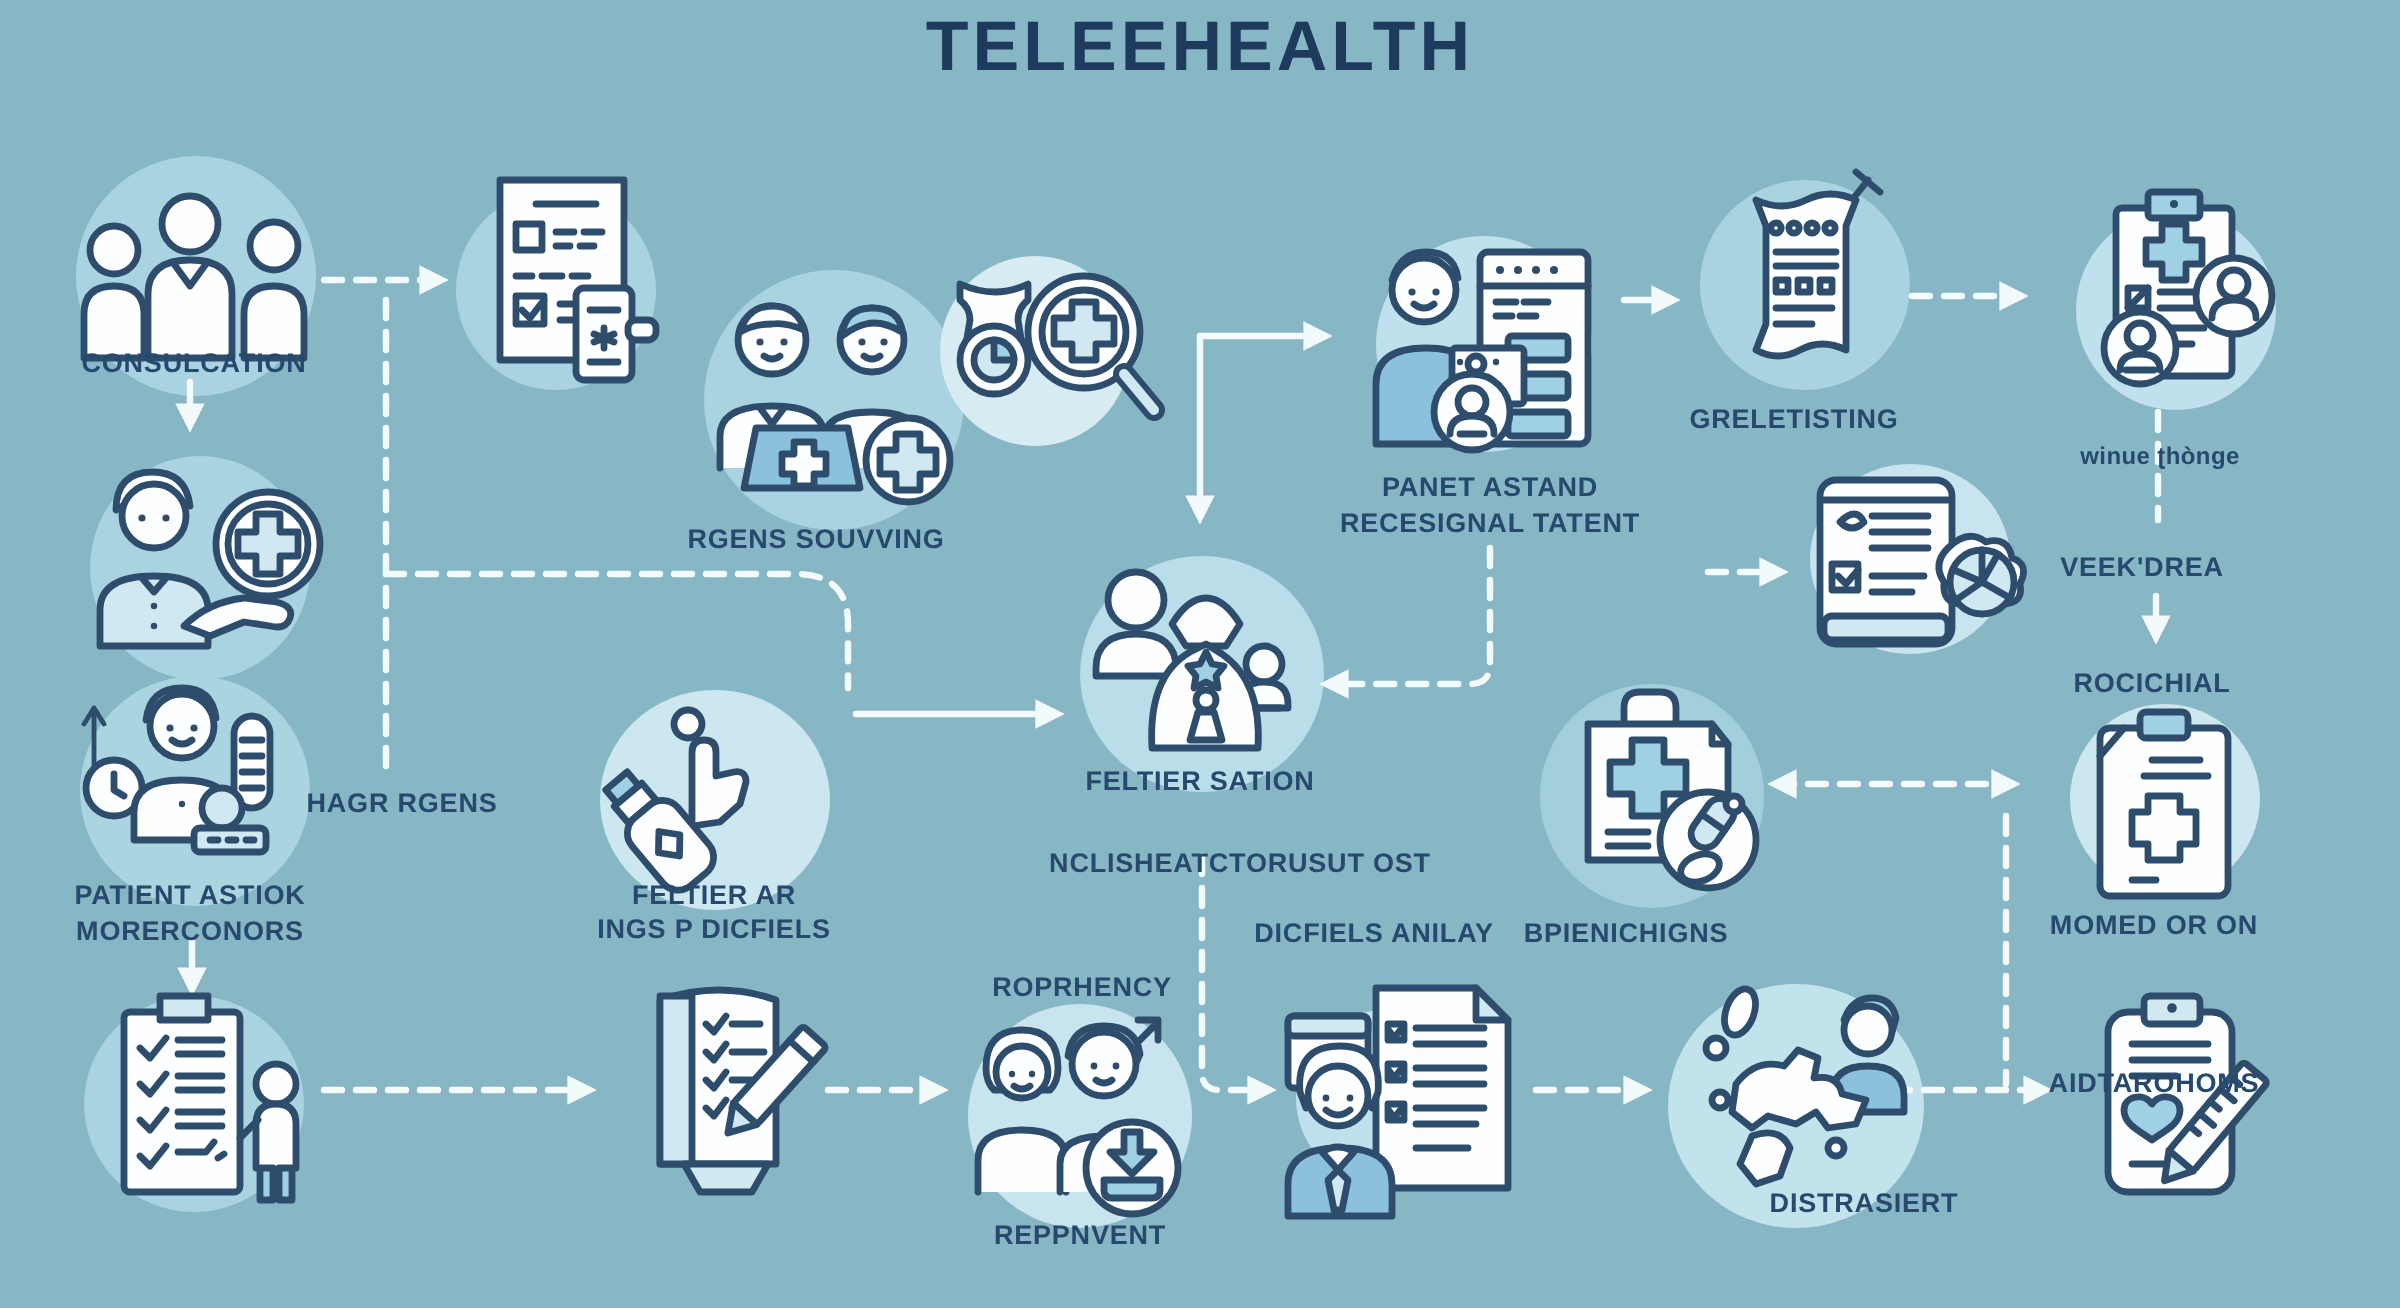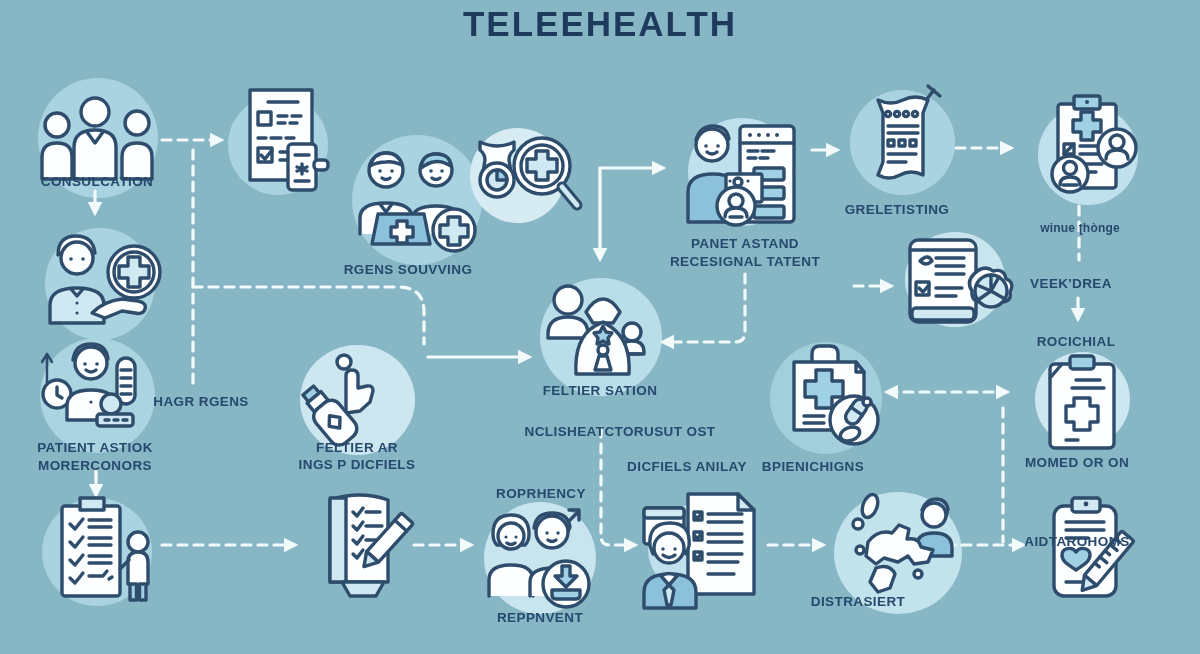--- a/index.html
+++ b/index.html
@@ -407,15 +407,15 @@
   <div class="lbl" style="left:600px;top:424px;margin-left:20px;">NCLISHEATCTORUSUT OST</div>
   <div class="lbl" style="left:201px;top:394px;">HAGR RGENS</div>
   <div class="lbl" style="left:95px;top:440px;">PATIENT ASTIOK</div>
   <div class="lbl" style="left:95px;top:458px;">MORERCONORS</div>
   <div class="lbl" style="left:357px;top:440px;">FELTIER AR</div>
   <div class="lbl" style="left:357px;top:457px;">INGS P DICFIELS</div>
   <div class="lbl" style="left:687px;top:459px;">DICFIELS ANILAY</div>
   <div class="lbl" style="left:541px;top:486px;">ROPRHENCY</div>
   <div class="lbl" style="left:813px;top:459px;">BPIENICHIGNS</div>
   <div class="lbl" style="left:540px;top:610px;">REPPNVENT</div>
-  <div class="lbl" style="left:858px;top:594px;">DISTRASIERT</div>
+  <div class="lbl" style="left:932px;top:594px;">DISTRASIERT</div>
 
 </div>
 
 </body></html>

